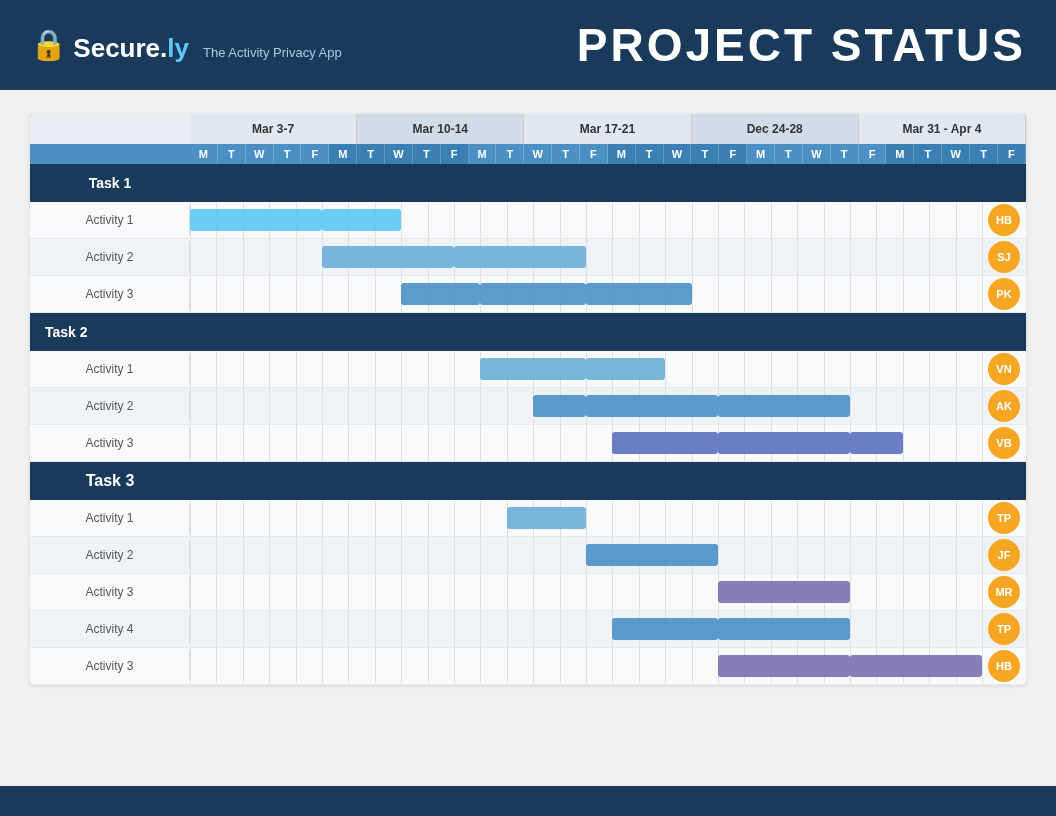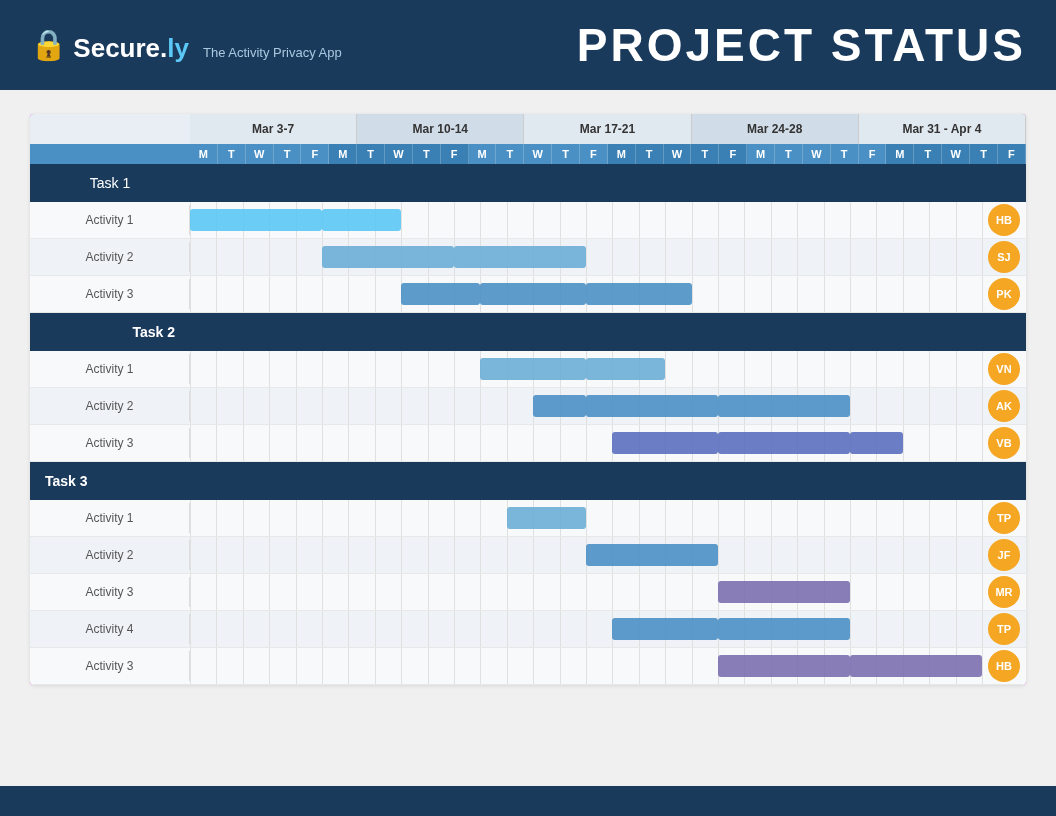--- a/index.html
+++ b/index.html
@@ -23,21 +23,21 @@
 <div style="padding:24px 30px 60px; background:#f0f0f0; min-height:700px;">
 
   <div style="background:#d946ef; border-radius:4px; overflow:hidden; box-shadow:0 1px 4px rgba(0,0,0,0.1);">
 
     <div style="display:flex;">
       <div style="width:160px; min-width:160px; background:#e8eef4;"></div>
       <div id="week-headers" style="flex:1; display:flex;">
           <div style="flex: 1 1 0%; text-align: center; padding: 8px 0px; font-weight: bold; font-size: 12px; color: rgb(51, 51, 51); border-right: 1px solid rgb(204, 204, 204); background: rgb(224, 232, 240);">Mar 3-7</div>
           <div style="flex: 1 1 0%; text-align: center; padding: 8px 0px; font-weight: bold; font-size: 12px; color: rgb(51, 51, 51); border-right: 1px solid rgb(204, 204, 204); background: rgb(208, 220, 232);">Mar 10-14</div>
           <div style="flex: 1 1 0%; text-align: center; padding: 8px 0px; font-weight: bold; font-size: 12px; color: rgb(51, 51, 51); border-right: 1px solid rgb(204, 204, 204); background: rgb(224, 232, 240);">Mar 17-21</div>
-          <div style="flex: 1 1 0%; text-align: center; padding: 8px 0px; font-weight: bold; font-size: 12px; color: rgb(51, 51, 51); border-right: 1px solid rgb(204, 204, 204); background: rgb(208, 220, 232);">Mar 24-28</div>
+          <div style="flex: 1 1 0%; text-align: center; padding: 8px 0px; font-weight: bold; font-size: 12px; color: rgb(51, 51, 51); border-right: 1px solid rgb(204, 204, 204); background: rgb(208, 220, 232);">Dec 24-28</div>
           <div style="flex: 1 1 0%; text-align: center; padding: 8px 0px; font-weight: bold; font-size: 12px; color: rgb(51, 51, 51); border-right: 1px solid rgb(204, 204, 204); background: rgb(224, 232, 240);">Mar 31 - Apr 4</div>
         </div>
     </div>
 
     <div style="display:flex;">
       <div style="width:160px; min-width:160px; background:#4a90c4;"></div>
       <div id="day-headers" style="flex:1; display:flex; background:#4a90c4;">
           <div style="flex: 1 1 0%; text-align: center; padding: 4px 0px; font-size: 11px; font-weight: bold; color: white; border-right: 1px solid rgba(255, 255, 255, 0.2); background: rgb(74, 144, 196);">M</div>
           <div style="flex: 1 1 0%; text-align: center; padding: 4px 0px; font-size: 11px; font-weight: bold; color: white; border-right: 1px solid rgba(255, 255, 255, 0.2); background: rgb(74, 144, 196);">T</div>
           <div style="flex: 1 1 0%; text-align: center; padding: 4px 0px; font-size: 11px; font-weight: bold; color: white; border-right: 1px solid rgba(255, 255, 255, 0.2); background: rgb(74, 144, 196);">W</div>
@@ -65,21 +65,21 @@
           <div style="flex: 1 1 0%; text-align: center; padding: 4px 0px; font-size: 11px; font-weight: bold; color: white; border-right: 1px solid rgba(255, 255, 255, 0.2); background: rgb(74, 144, 196);">F</div>
           <div style="flex: 1 1 0%; text-align: center; padding: 4px 0px; font-size: 11px; font-weight: bold; color: white; border-right: 1px solid rgba(255, 255, 255, 0.2); background: rgb(58, 128, 180);">M</div>
           <div style="flex: 1 1 0%; text-align: center; padding: 4px 0px; font-size: 11px; font-weight: bold; color: white; border-right: 1px solid rgba(255, 255, 255, 0.2); background: rgb(58, 128, 180);">T</div>
           <div style="flex: 1 1 0%; text-align: center; padding: 4px 0px; font-size: 11px; font-weight: bold; color: white; border-right: 1px solid rgba(255, 255, 255, 0.2); background: rgb(58, 128, 180);">W</div>
           <div style="flex: 1 1 0%; text-align: center; padding: 4px 0px; font-size: 11px; font-weight: bold; color: white; border-right: 1px solid rgba(255, 255, 255, 0.2); background: rgb(58, 128, 180);">T</div>
           <div style="flex: 1 1 0%; text-align: center; padding: 4px 0px; font-size: 11px; font-weight: bold; color: white; border-right: 1px solid rgba(255, 255, 255, 0.2); background: rgb(58, 128, 180);">F</div>
         </div>
     </div>
 
     <div id="gantt-body">
-        <div style="display: flex; align-items: center; background: rgb(26, 58, 92); color: white; font-weight: normal;">
+        <div style="display: flex; align-items: center; background: rgb(26, 58, 92); color: white; font-weight: bold;">
           <div style="width: 160px; min-width: 160px; padding: 10px 15px; text-align: center; font-size: 14px;">Task 1</div>
           <div style="flex: 1 1 0%; height: 38px;"></div>
         </div>
         <div style="display: flex; align-items: center; border-bottom: 1px solid rgb(232, 232, 232); background: rgb(248, 249, 251);">
           <div style="width: 160px; min-width: 160px; padding: 8px 15px; font-size: 12px; color: rgb(85, 85, 85); text-align: center; border-right: 1px solid rgb(221, 221, 221);">Activity 1</div>
           <div style="flex: 1 1 0%; display: flex; align-items: center;">
             <div style="flex: 1 1 0%; height: 36px; position: relative;">
               <div style="position: absolute; inset: 0px; pointer-events: none;">
                 <div style="position: absolute; top: 0px; bottom: 0px; left: 0%; width: 1px; background: rgb(224, 224, 224);"></div>
                 <div style="position: absolute; top: 0px; bottom: 0px; left: 3.33333%; width: 1px; background: rgb(224, 224, 224);"></div>
@@ -200,21 +200,21 @@
                 <div style="position: absolute; top: 0px; bottom: 0px; left: 100%; width: 1px; background: rgb(224, 224, 224);"></div>
               </div>
               <div style="position: absolute; left: 26.6667%; width: 10%; height: 22px; background: rgb(74, 144, 196); border-radius: 3px; top: 50%; transform: translateY(-50%); opacity: 0.9;"></div>
               <div style="position: absolute; left: 36.6667%; width: 13.3333%; height: 22px; background: rgb(74, 144, 196); border-radius: 3px; top: 50%; transform: translateY(-50%); opacity: 0.9;"></div>
               <div style="position: absolute; left: 50%; width: 13.3333%; height: 22px; background: rgb(74, 144, 196); border-radius: 3px; top: 50%; transform: translateY(-50%); opacity: 0.9;"></div>
             </div>
             <div style="width: 32px; height: 32px; border-radius: 50%; background: rgb(245, 166, 35); display: flex; align-items: center; justify-content: center; color: white; font-size: 11px; font-weight: bold; margin: 0px 6px; flex-shrink: 0;">PK</div>
           </div>
         </div>
         <div style="display: flex; align-items: center; background: rgb(26, 58, 92); color: white; font-weight: bold;">
-          <div style="width: 160px; min-width: 160px; padding: 10px 15px; text-align: right; font-size: 14px;">Task 2</div>
+          <div style="width: 160px; min-width: 160px; padding: 10px 15px; text-align: left; font-size: 14px;">Task 2</div>
           <div style="flex: 1 1 0%; height: 38px;"></div>
         </div>
         <div style="display: flex; align-items: center; border-bottom: 1px solid rgb(232, 232, 232); background: rgb(248, 249, 251);">
           <div style="width: 160px; min-width: 160px; padding: 8px 15px; font-size: 12px; color: rgb(85, 85, 85); text-align: center; border-right: 1px solid rgb(221, 221, 221);">Activity 1</div>
           <div style="flex: 1 1 0%; display: flex; align-items: center;">
             <div style="flex: 1 1 0%; height: 36px; position: relative;">
               <div style="position: absolute; inset: 0px; pointer-events: none;">
                 <div style="position: absolute; top: 0px; bottom: 0px; left: 0%; width: 1px; background: rgb(224, 224, 224);"></div>
                 <div style="position: absolute; top: 0px; bottom: 0px; left: 3.33333%; width: 1px; background: rgb(224, 224, 224);"></div>
                 <div style="position: absolute; top: 0px; bottom: 0px; left: 6.66667%; width: 1px; background: rgb(224, 224, 224);"></div>
@@ -335,21 +335,21 @@
                 <div style="position: absolute; top: 0px; bottom: 0px; left: 100%; width: 1px; background: rgb(224, 224, 224);"></div>
               </div>
               <div style="position: absolute; left: 53.3333%; width: 13.3333%; height: 22px; background: rgb(91, 111, 191); border-radius: 3px; top: 50%; transform: translateY(-50%); opacity: 0.9;"></div>
               <div style="position: absolute; left: 66.6667%; width: 16.6667%; height: 22px; background: rgb(91, 111, 191); border-radius: 3px; top: 50%; transform: translateY(-50%); opacity: 0.9;"></div>
               <div style="position: absolute; left: 83.3333%; width: 6.66667%; height: 22px; background: rgb(91, 111, 191); border-radius: 3px; top: 50%; transform: translateY(-50%); opacity: 0.9;"></div>
             </div>
             <div style="width: 32px; height: 32px; border-radius: 50%; background: rgb(245, 166, 35); display: flex; align-items: center; justify-content: center; color: white; font-size: 11px; font-weight: bold; margin: 0px 6px; flex-shrink: 0;">VB</div>
           </div>
         </div>
         <div style="display: flex; align-items: center; background: rgb(26, 58, 92); color: white; font-weight: bold;">
-          <div style="width: 160px; min-width: 160px; padding: 10px 15px; font-size: 14px;">Task 3</div>
+          <div style="width: 160px; min-width: 160px; padding: 10px 31px; text-align: center; font-size: 16px;">Task 3</div>
           <div style="flex: 1 1 0%; height: 38px;"></div>
         </div>
         <div style="display: flex; align-items: center; border-bottom: 1px solid rgb(232, 232, 232); background: rgb(248, 249, 251);">
           <div style="width: 160px; min-width: 160px; padding: 8px 15px; font-size: 12px; color: rgb(85, 85, 85); text-align: center; border-right: 1px solid rgb(221, 221, 221);">Activity 1</div>
           <div style="flex: 1 1 0%; display: flex; align-items: center;">
             <div style="flex: 1 1 0%; height: 36px; position: relative;">
               <div style="position: absolute; inset: 0px; pointer-events: none;">
                 <div style="position: absolute; top: 0px; bottom: 0px; left: 0%; width: 1px; background: rgb(224, 224, 224);"></div>
                 <div style="position: absolute; top: 0px; bottom: 0px; left: 3.33333%; width: 1px; background: rgb(224, 224, 224);"></div>
                 <div style="position: absolute; top: 0px; bottom: 0px; left: 6.66667%; width: 1px; background: rgb(224, 224, 224);"></div>

